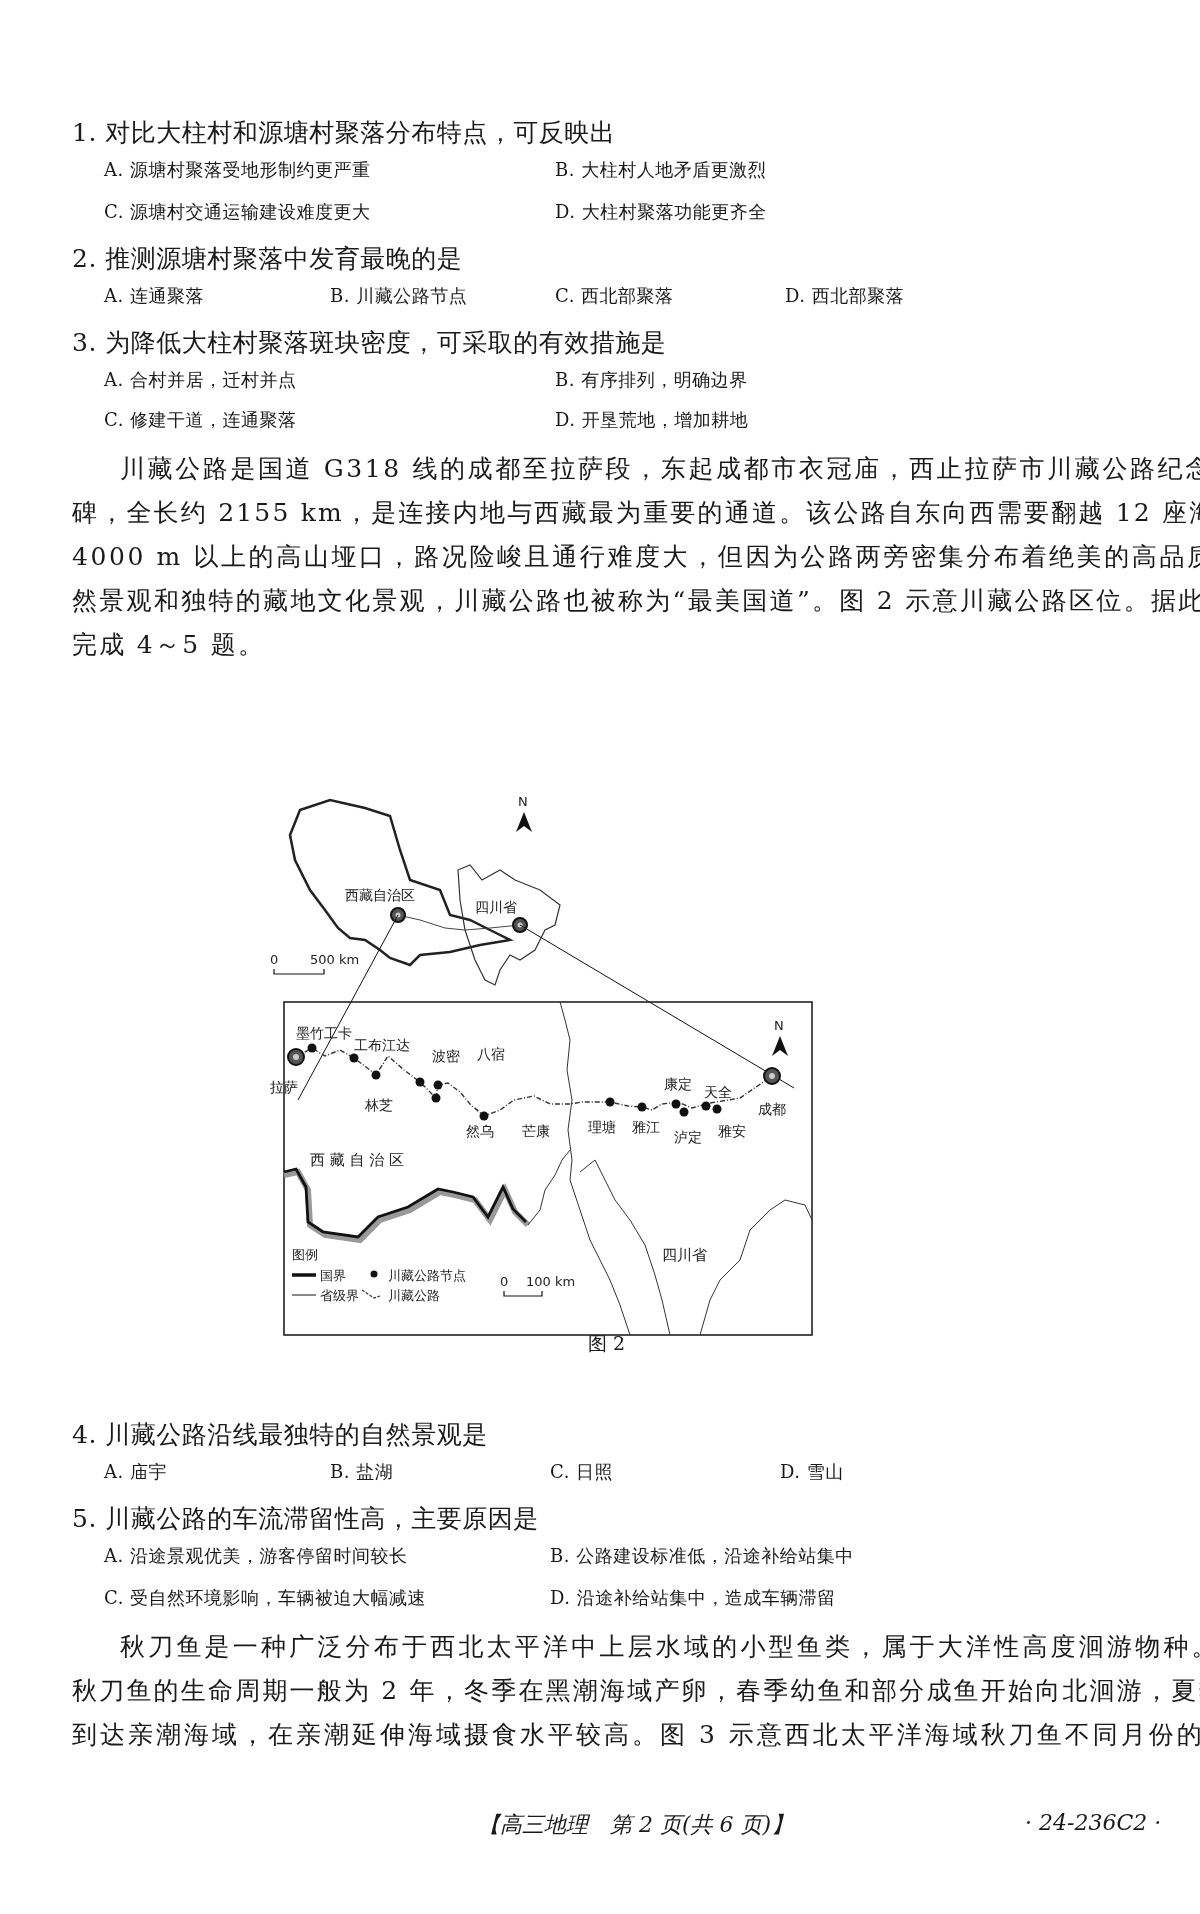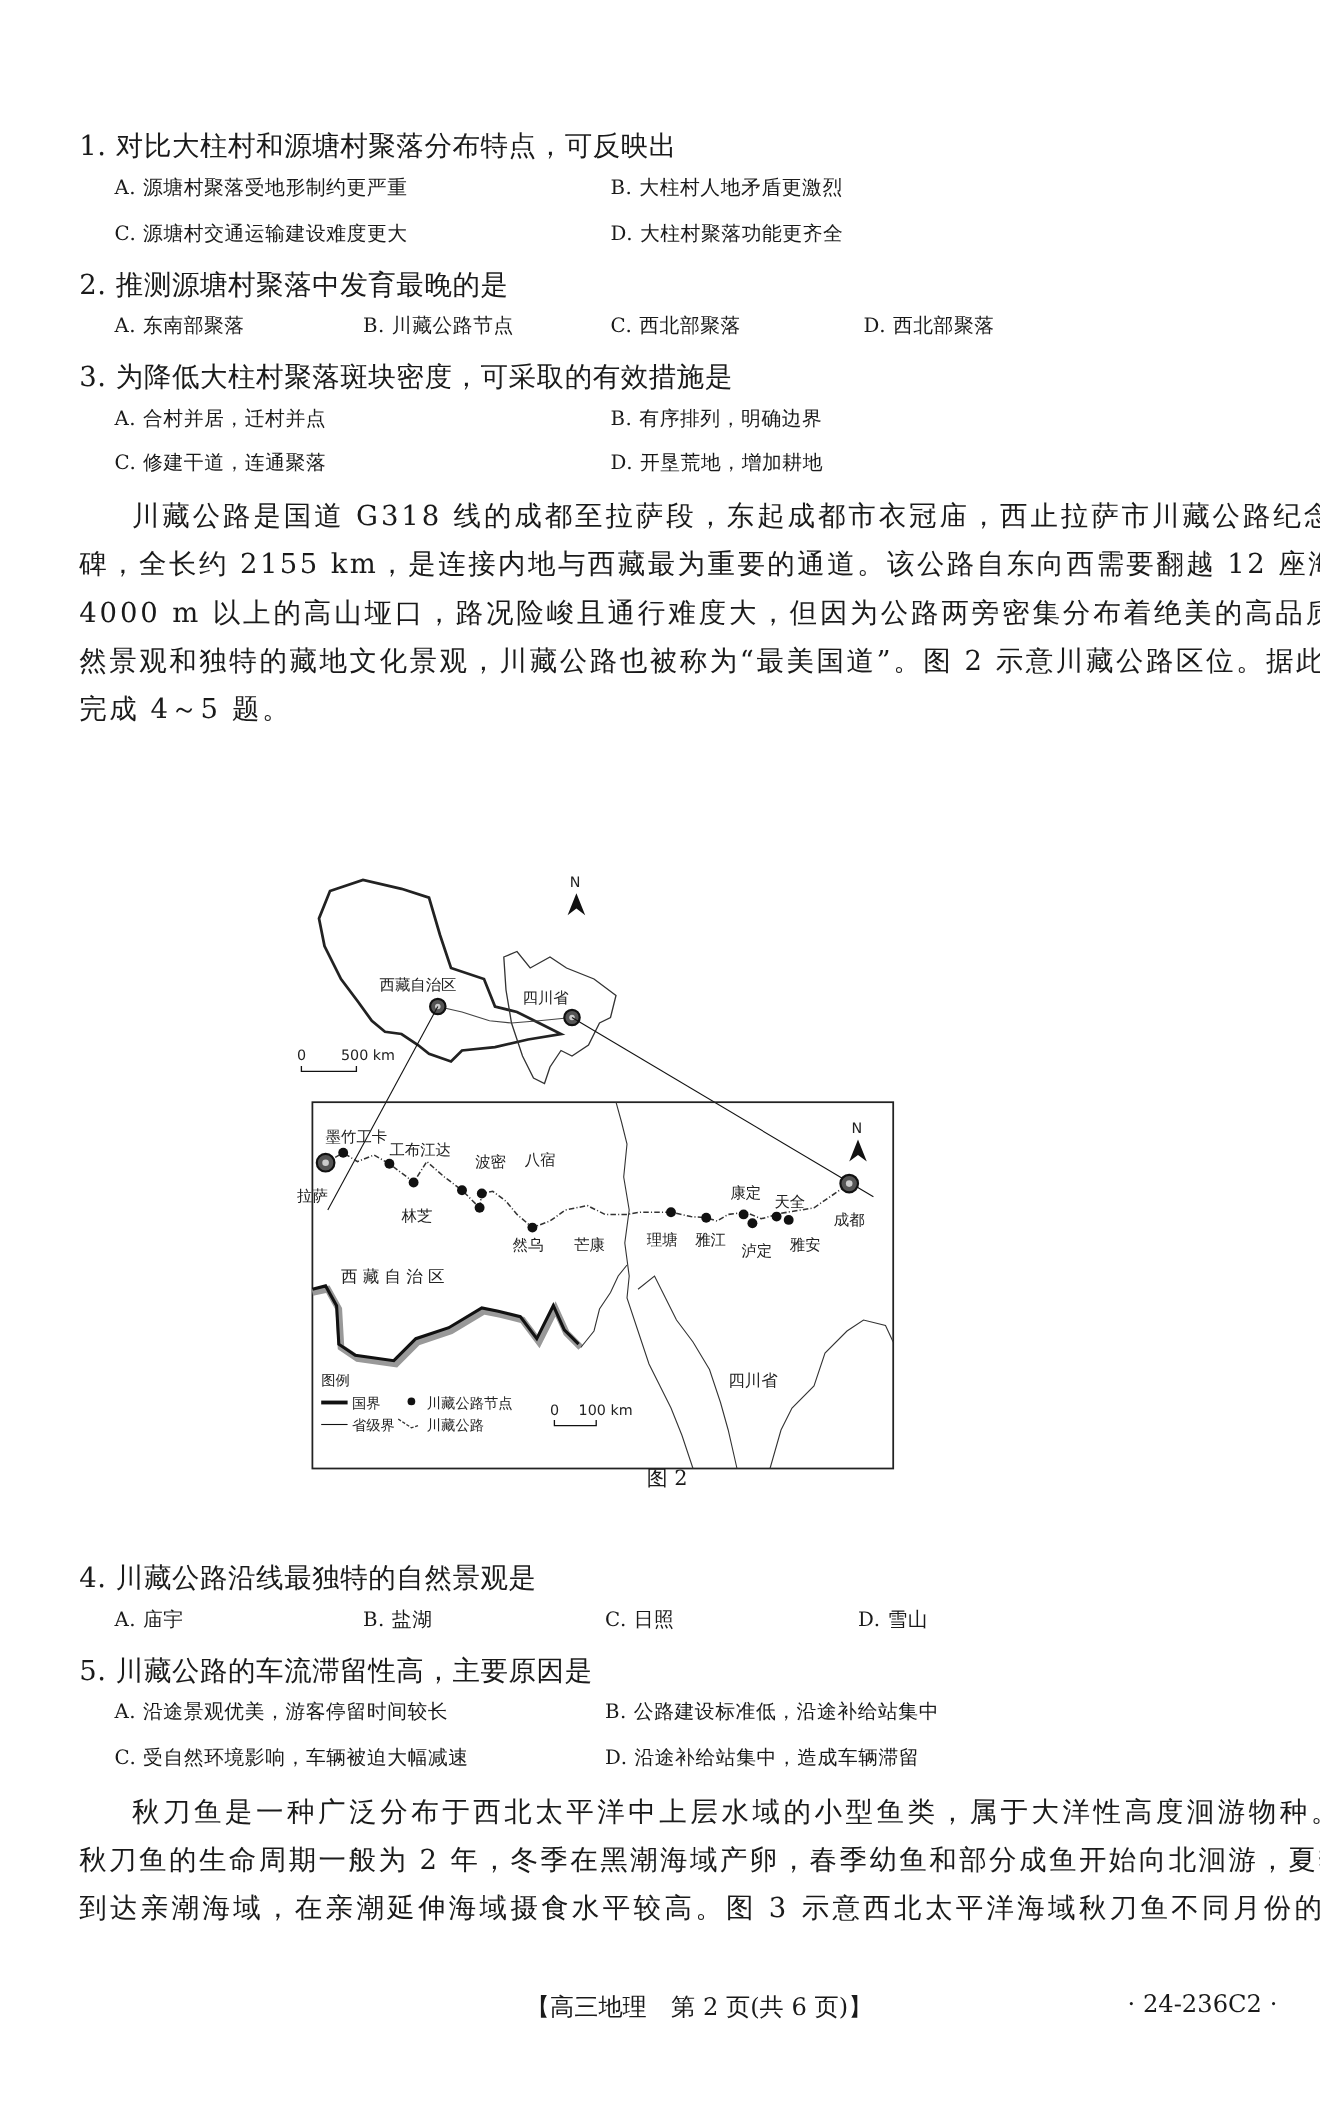--- a/index.html
+++ b/index.html
@@ -3,34 +3,34 @@
 <meta charset="utf-8">
 <style>
   html, body { margin:0; padding:0; background:#ffffff; }
   body { width:1200px; height:1914px; position:relative; overflow:hidden;
          font-family:"DejaVu Serif", "Liberation Serif", serif; color:#1a1a1a; }
   .line { position:absolute; font-size:25px; white-space:nowrap; letter-spacing:0.5px; }
   .q { left:72px; }
   .opt { font-size:18px; }
   #map { position:absolute; left:270px; top:780px; }
   .caption { position:absolute; left:588px; top:1331px; font-size:19px; }
-  .footer { position:absolute; top:1810px; font-size:22px; }
+  .footer { position:absolute; top:1810px; font-size:22px;font-style:italic; }
   svg text { font-family:"DejaVu Sans", "Liberation Sans", sans-serif; fill:#222; }
 </style>
 </head>
 <body>
 
 <div class="line q" style="top:116px">1. 对比大柱村和源塘村聚落分布特点，可反映出</div>
 <div class="line opt" style="left:104px;top:158px">A. 源塘村聚落受地形制约更严重</div>
 <div class="line opt" style="left:555px;top:158px">B. 大柱村人地矛盾更激烈</div>
 <div class="line opt" style="left:104px;top:200px">C. 源塘村交通运输建设难度更大</div>
 <div class="line opt" style="left:555px;top:200px">D. 大柱村聚落功能更齐全</div>
 
 <div class="line q" style="top:242px">2. 推测源塘村聚落中发育最晚的是</div>
-<div class="line opt" style="left:104px;top:284px">A. 东南部聚落</div>
+<div class="line opt" style="left:104px;top:284px">A. 连通聚落</div>
 <div class="line opt" style="left:330px;top:284px">B. 川藏公路节点</div>
 <div class="line opt" style="left:555px;top:284px">C. 西北部聚落</div>
 <div class="line opt" style="left:785px;top:284px">D. 西北部聚落</div>
 
 <div class="line q" style="top:326px">3. 为降低大柱村聚落斑块密度，可采取的有效措施是</div>
 <div class="line opt" style="left:104px;top:368px">A. 合村并居，迁村并点</div>
 <div class="line opt" style="left:555px;top:368px">B. 有序排列，明确边界</div>
 <div class="line opt" style="left:104px;top:408px">C. 修建干道，连通聚落</div>
 <div class="line opt" style="left:555px;top:408px">D. 开垦荒地，增加耕地</div>
 

